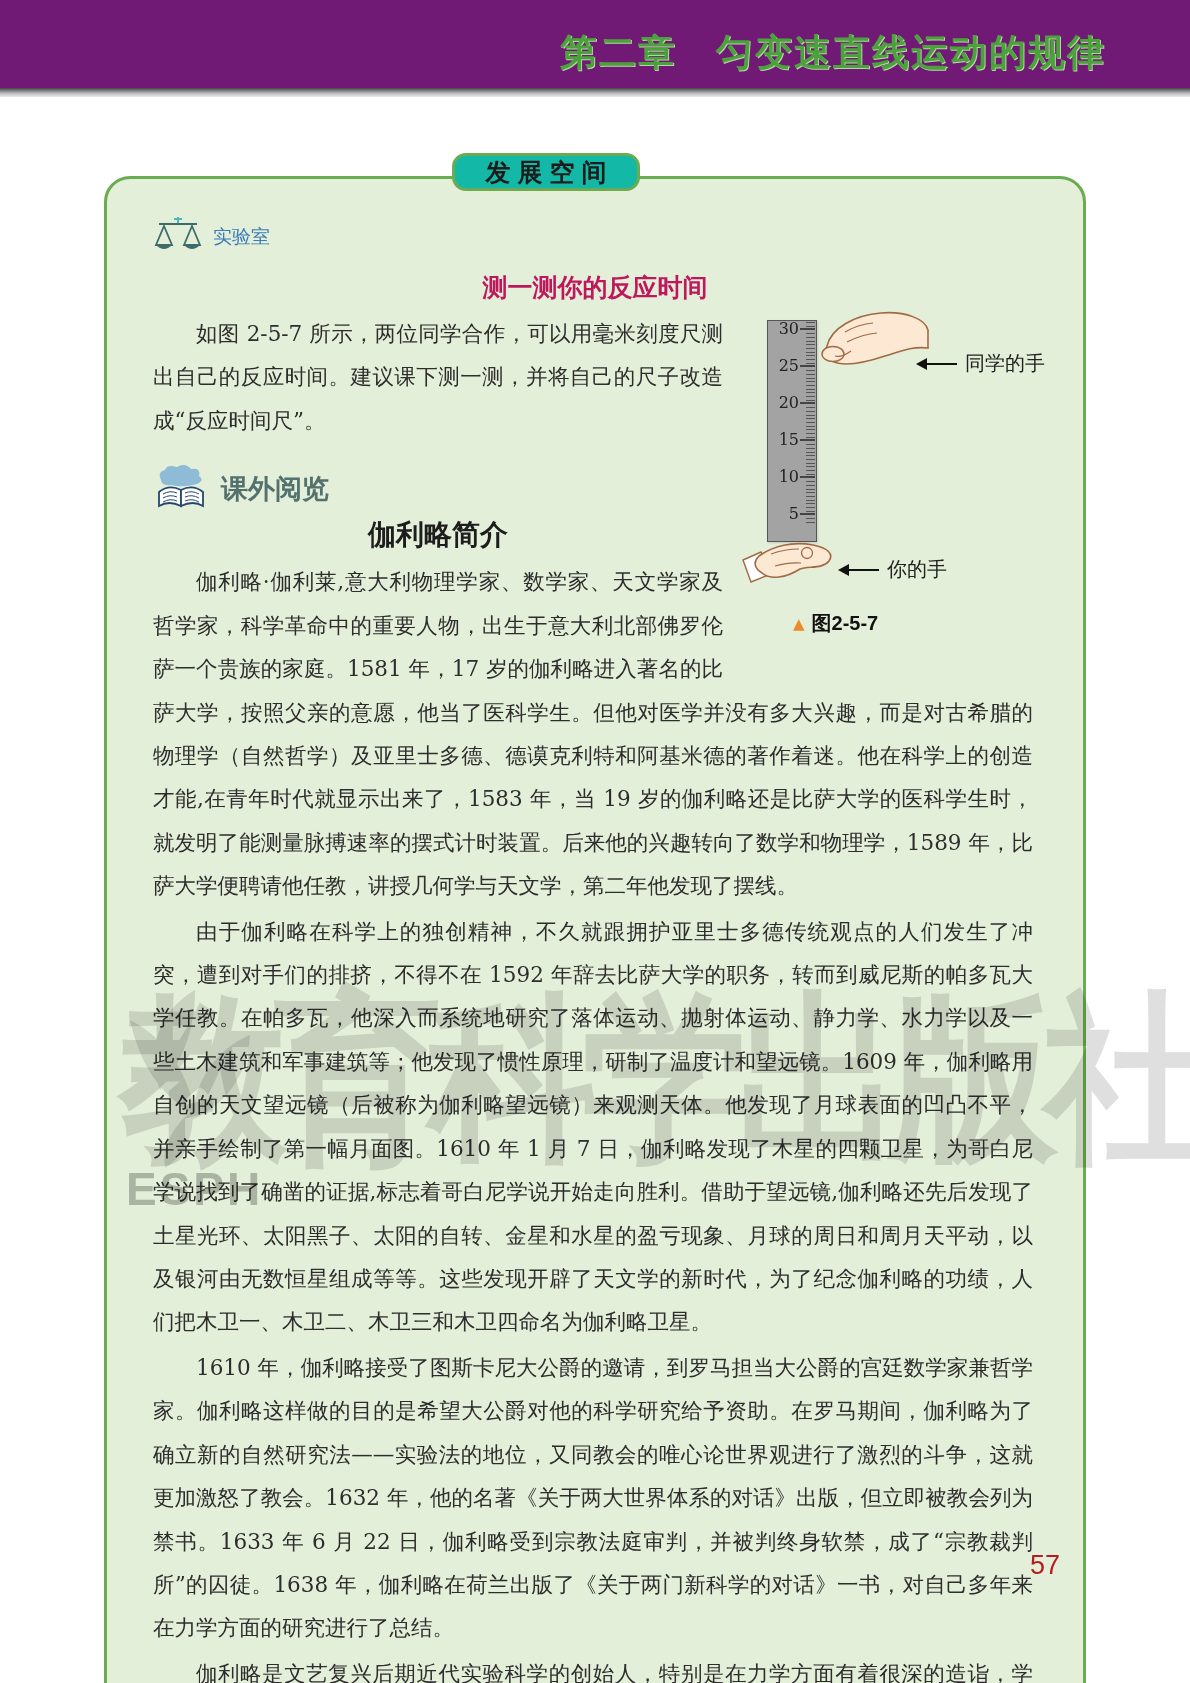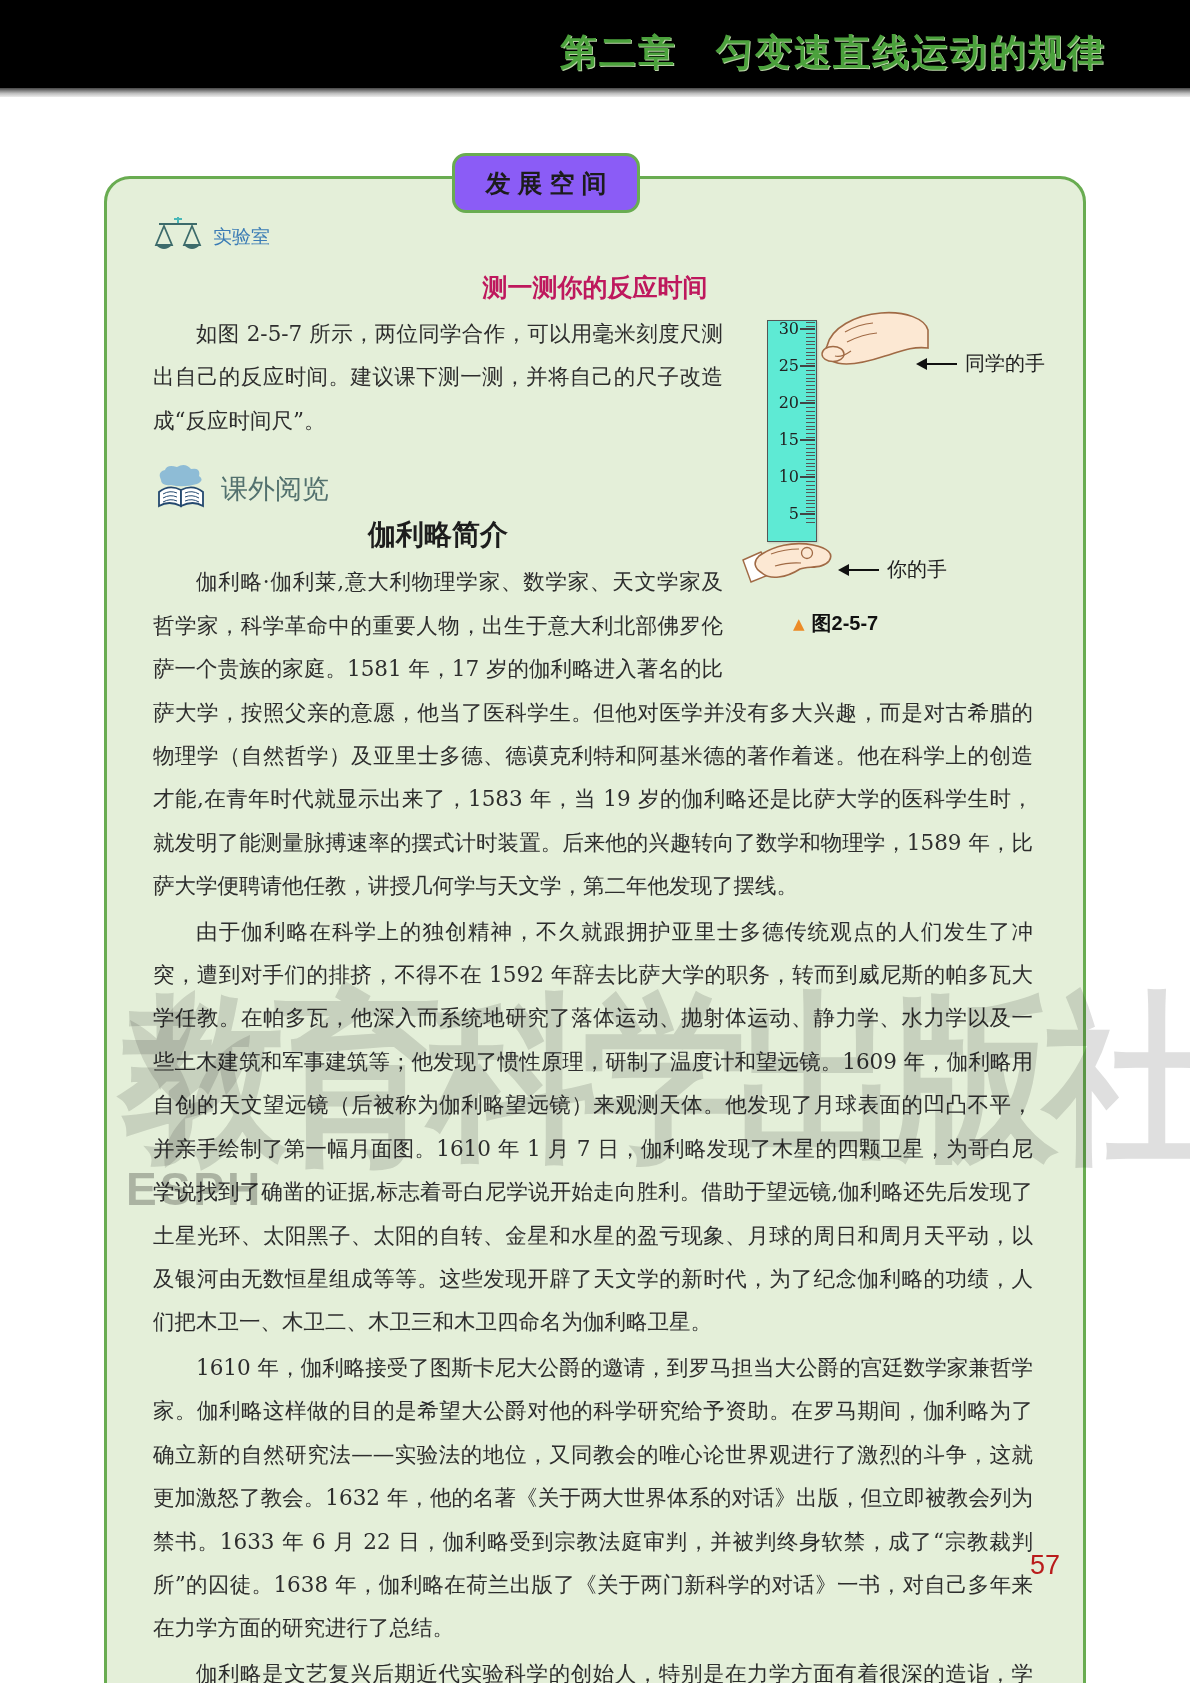--- a/index.html
+++ b/index.html
@@ -2,49 +2,49 @@
 <html><head>
 <meta charset="utf-8">
 <style>
   html,body{margin:0;padding:0;}
   body{
     width:1190px;height:1683px;position:relative;background:#ffffff;
     font-family:"DejaVu Serif",serif;overflow:hidden;
   }
   
   .banner{
-    position:absolute;top:0;left:0;width:1190px;height:88px;background:#000000;
+    position:absolute;top:0;left:0;width:1190px;height:88px;background:#701a75;
     display:flex;align-items:flex-end;justify-content:flex-end;
     padding:12px 84px 10px 0;box-sizing:border-box;z-index:1;
   }
   .banner-title{
     font-family:"Liberation Sans",sans-serif;font-weight:bold;font-size:37px;
     color:#4ba13c;letter-spacing:2px;text-shadow:1px 1px 0 #b7d4a4;
   }
   .banner-shadow{
     position:absolute;top:88px;left:0;width:1190px;height:9px;
     background:linear-gradient(to bottom,#464646,#bdbdbd 60%,#ececec);z-index:1;
   }
   
   .box{
     position:absolute;left:104px;top:176px;width:982px;min-height:1282px;
     box-sizing:border-box;background:#e4efd9;border:3px solid #69ac51;
     border-radius:26px;padding:30px 46px 40px 46px;z-index:2;
   }
   .tab{
-    position:absolute;left:452px;top:153px;width:188px;height:60px;z-index:3;
-    background:#8b5cf6;border:3px solid #69ac51;border-radius:14px;
+    position:absolute;left:452px;top:153px;width:188px;height:38px;z-index:3;
+    background:#14b8a6;border:3px solid #69ac51;border-radius:14px;
     display:flex;align-items:center;justify-content:center;box-sizing:border-box;
     font-family:"Liberation Sans",sans-serif;font-weight:bold;font-size:25px;
     color:#1c1c1c;letter-spacing:7px;text-indent:7px;
   }
   
   .lab-header,.reading-header{display:flex;align-items:center;gap:10px;}
   .lab-header{margin:6px 0 8px 0;}
-  .reading-header{margin:22px 0 0 0;}
+  .reading-header{margin:22px 0 0 0;font-weight:bold;}
   .lab-label{color:#3b7cb5;font-size:19px;}
   .reading-label{color:#53716e;font-size:27px;}
   .sec-heading{
     text-align:center;font-family:"Liberation Sans",sans-serif;font-weight:bold;
     font-size:25px;color:#be185d;margin:12px 0 8px 0;
   }
   .galileo-heading{
     text-align:center;font-family:"Liberation Sans",sans-serif;font-weight:bold;
     font-size:28px;color:#1d1d1d;margin:2px 0 6px 0;
   }
@@ -53,21 +53,21 @@
     font-size:21.5px;line-height:2.02;color:#2d2d2d;text-align:justify;
     text-indent:2em;margin:0 4px 2px 0;
   }
   
   .figure{
     float:right;width:300px;height:334px;position:relative;
     margin:6px 0 4px 14px;
   }
   .ruler{
     position:absolute;left:30px;top:2px;width:50px;height:222px;
-    background:#5eead4;border:1px solid #555;box-sizing:border-box;
+    background:#a3a3a3;border:1px solid #555;box-sizing:border-box;
     box-shadow:1px 1px 2px rgba(0,0,0,.15);
   }
   .ruler-minors{
     position:absolute;top:1px;right:1px;width:9px;height:204px;
     background:repeating-linear-gradient(to bottom,#555 0 1px,transparent 1px 3.7px);
   }
   .major{position:absolute;right:1px;height:16px;display:flex;align-items:center;}
   .major .num{font-size:16px;color:#222;line-height:1;}
   .major::after{content:"";width:15px;height:2px;background:#444;margin-left:1px;}
   .m0{top:0px}.m1{top:37px}.m2{top:74px}.m3{top:111px}.m4{top:148px}.m5{top:185px}

